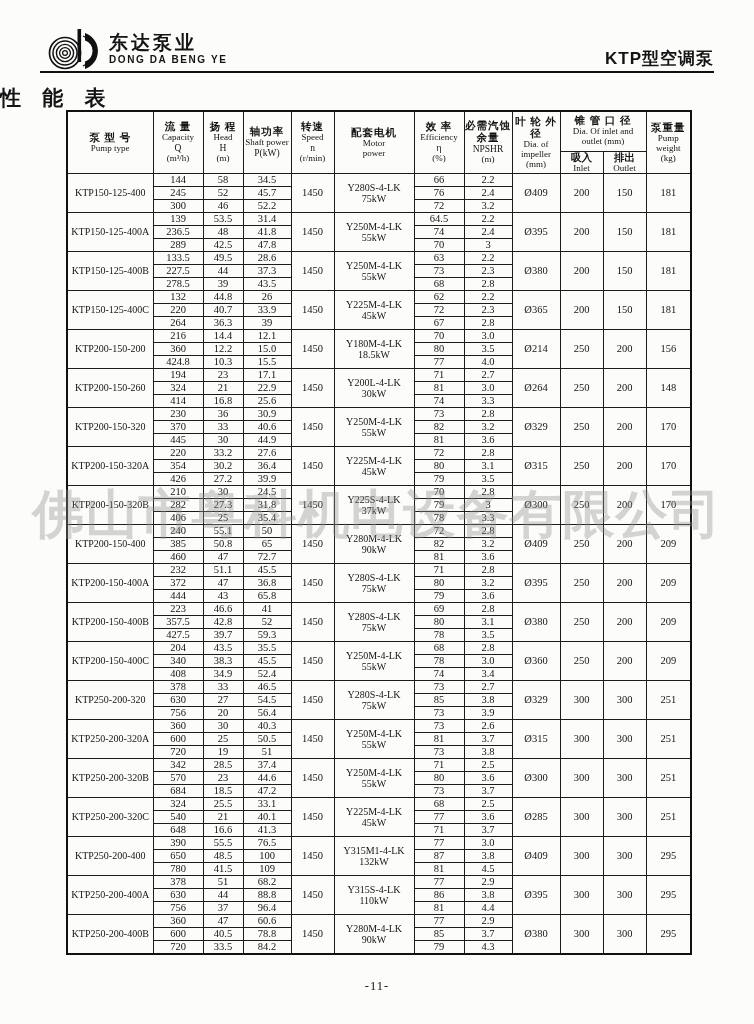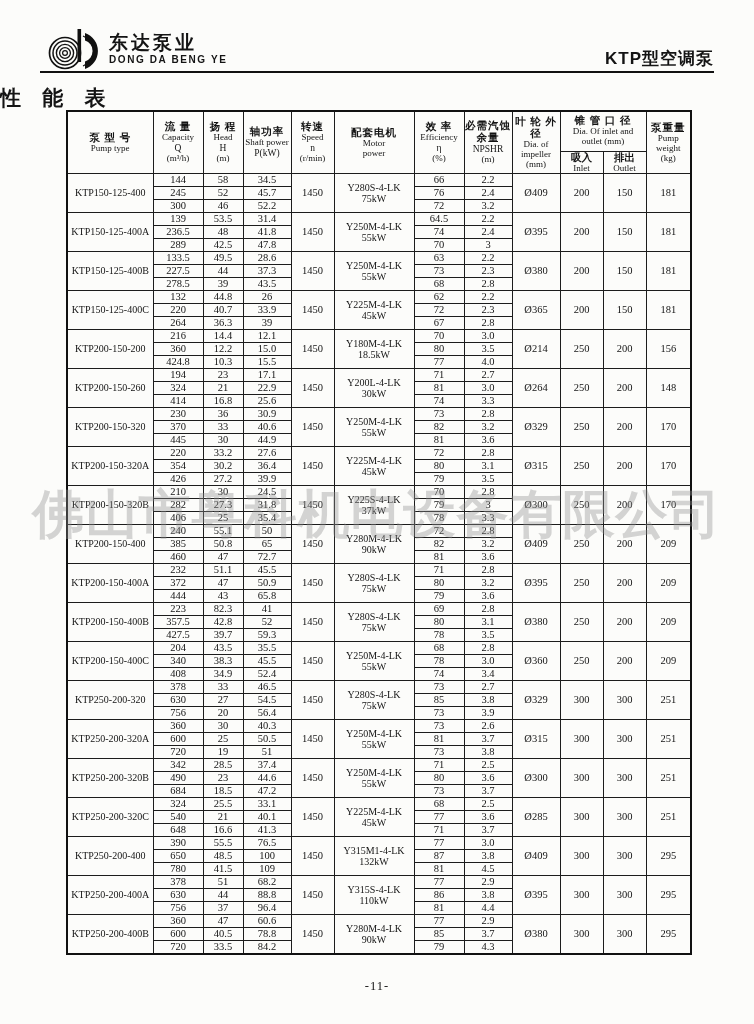--- a/index.html
+++ b/index.html
@@ -516,35 +516,35 @@
             <td>71</td>
             <td>2.8</td>
             <td rowspan="3">Ø395</td>
             <td rowspan="3">250</td>
             <td rowspan="3">200</td>
             <td rowspan="3">209</td>
           </tr>
           <tr>
             <td>372</td>
             <td>47</td>
-            <td>50.9</td>
+            <td>36.8</td>
             <td>80</td>
             <td>3.2</td>
           </tr>
           <tr>
             <td>444</td>
             <td>43</td>
             <td>65.8</td>
             <td>79</td>
             <td>3.6</td>
           </tr>
           <tr>
             <td rowspan="3" class="c-model">KTP200-150-400B</td>
             <td>223</td>
-            <td>82.3</td>
+            <td>46.6</td>
             <td>41</td>
             <td rowspan="3">1450</td>
             <td rowspan="3" class="c-motor">
               <div>Y280S-4-LK</div>
               <div>75kW</div>
             </td>
             <td>69</td>
             <td>2.8</td>
             <td rowspan="3">Ø380</td>
             <td rowspan="3">250</td>
@@ -669,21 +669,21 @@
               <div>55kW</div>
             </td>
             <td>71</td>
             <td>2.5</td>
             <td rowspan="3">Ø300</td>
             <td rowspan="3">300</td>
             <td rowspan="3">300</td>
             <td rowspan="3">251</td>
           </tr>
           <tr>
-            <td>490</td>
+            <td>570</td>
             <td>23</td>
             <td>44.6</td>
             <td>80</td>
             <td>3.6</td>
           </tr>
           <tr>
             <td>684</td>
             <td>18.5</td>
             <td>47.2</td>
             <td>73</td>

